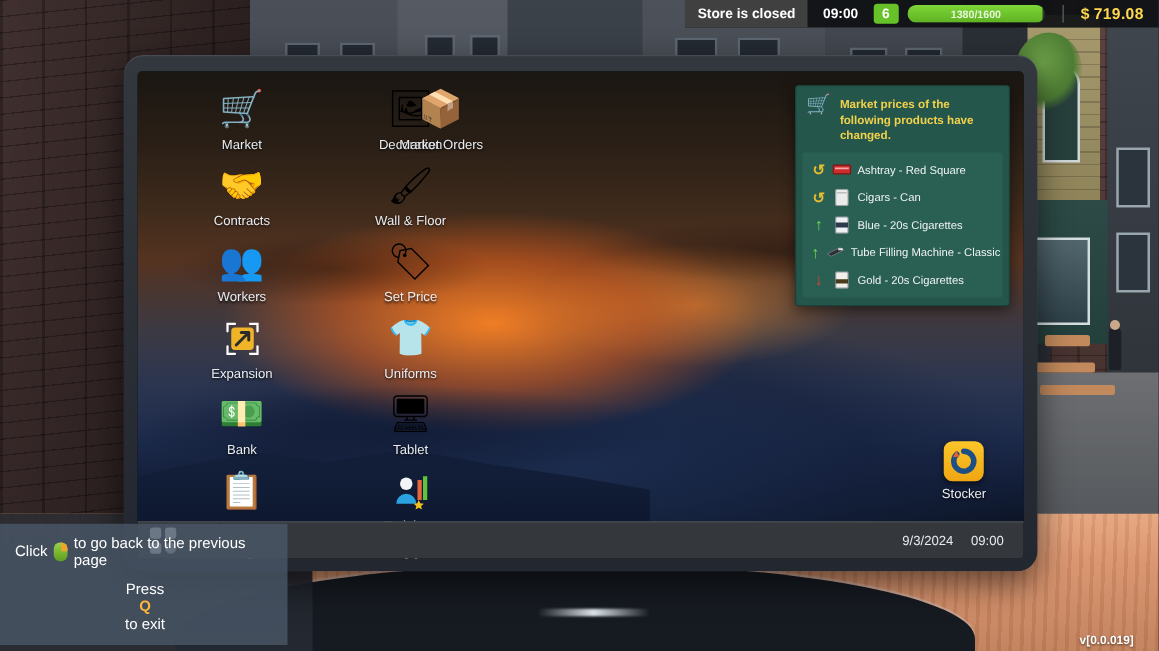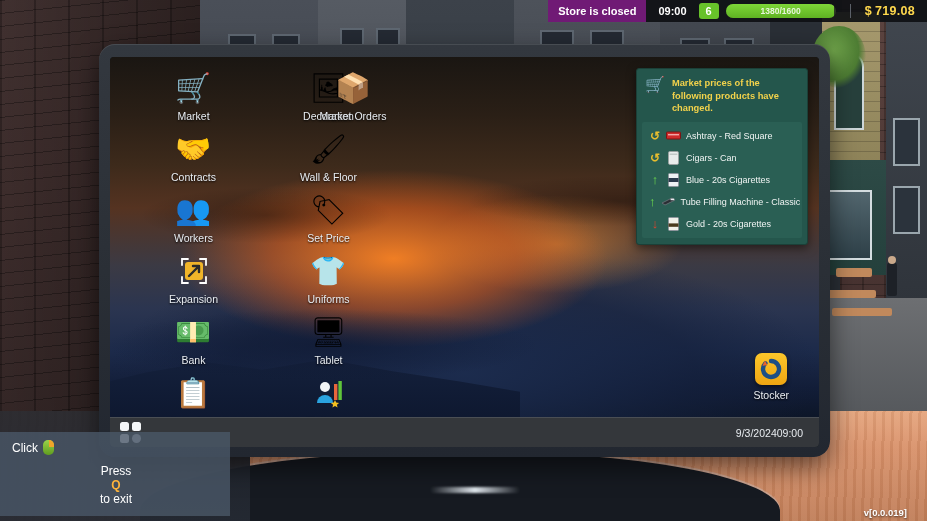--- a/index.html
+++ b/index.html
@@ -196,21 +196,21 @@
   .taskbar {
     position:absolute; left:0; right:0; bottom:0; height:30px;
     background:#34373b;
     border-top:1px solid #4a4e54;
     display:flex; align-items:center; justify-content:space-between;
     padding:0 16px 0 10px;
   }
   .launcher { display:grid; grid-template-columns:9px 9px; grid-template-rows:9px 9px; gap:3px; cursor:pointer; }
   .launcher i { display:block; background:#f4f6f8; border-radius:2.5px; }
   .launcher i:nth-child(4){ background:#c9ced4; border-radius:50%; }
-  .tb-right { display:flex; align-items:center; color:#e7ebef; font-size:10.5px; }
+  .tb-right { display:flex; align-items:center; gap:14px; color:#e7ebef; font-size:10.5px; }
 
   
   .notify {
     position:absolute; right:11px; top:11px; width:172px;
     background:#24564c;
     border:1px solid #1b4038;
     border-radius:3px;
     box-shadow:0 3px 10px rgba(0,0,0,0.5);
     overflow:hidden;
   }
@@ -237,21 +237,21 @@
     position:absolute; left:0; top:0; width:927px; height:22px;
     display:flex; align-items:center; justify-content:flex-end;
     pointer-events:none;
   }
   .hud-inner {
     display:flex; align-items:center; height:22px;
     background:rgba(14,16,20,0.92);
     padding-right:12px;
   }
   .closed-badge {
-    background:#701a75; color:#fff; font-size:11px; font-weight:bold;
+    background:#404040; color:#fff; font-size:11px; font-weight:bold;
     padding:4px 10px; height:22px; display:flex; align-items:center;
   }
   .hud-time { color:#fff; font-size:11px; font-weight:bold; margin:0 12px; }
   .lvl-badge {
     background:#67c22a; color:#fff; font-size:11px; font-weight:bold;
     padding:2px 7px; border-radius:3px;
   }
   .xp-bar {
     width:110px; height:14px; margin-left:7px;
     background:#2d3a24; border-radius:7px; overflow:hidden; position:relative;
@@ -553,20 +553,21 @@
     <div class="money">
       <span class="cur">$</span><span>719.08</span>
     </div>
   </div>
 </div>
 
 <div class="hint">
   <div class="hint-row">
     <span>Click</span>
     <span class="mouse-ico"></span>
+    <span>to go back to the previous page</span>
   </div>
   <div class="hint-row">
     <span>Press</span>
     <span class="key-q">Q</span>
     <span>to exit</span>
   </div>
 </div>
 
 <div class="version">v[0.0.019]</div>
 

